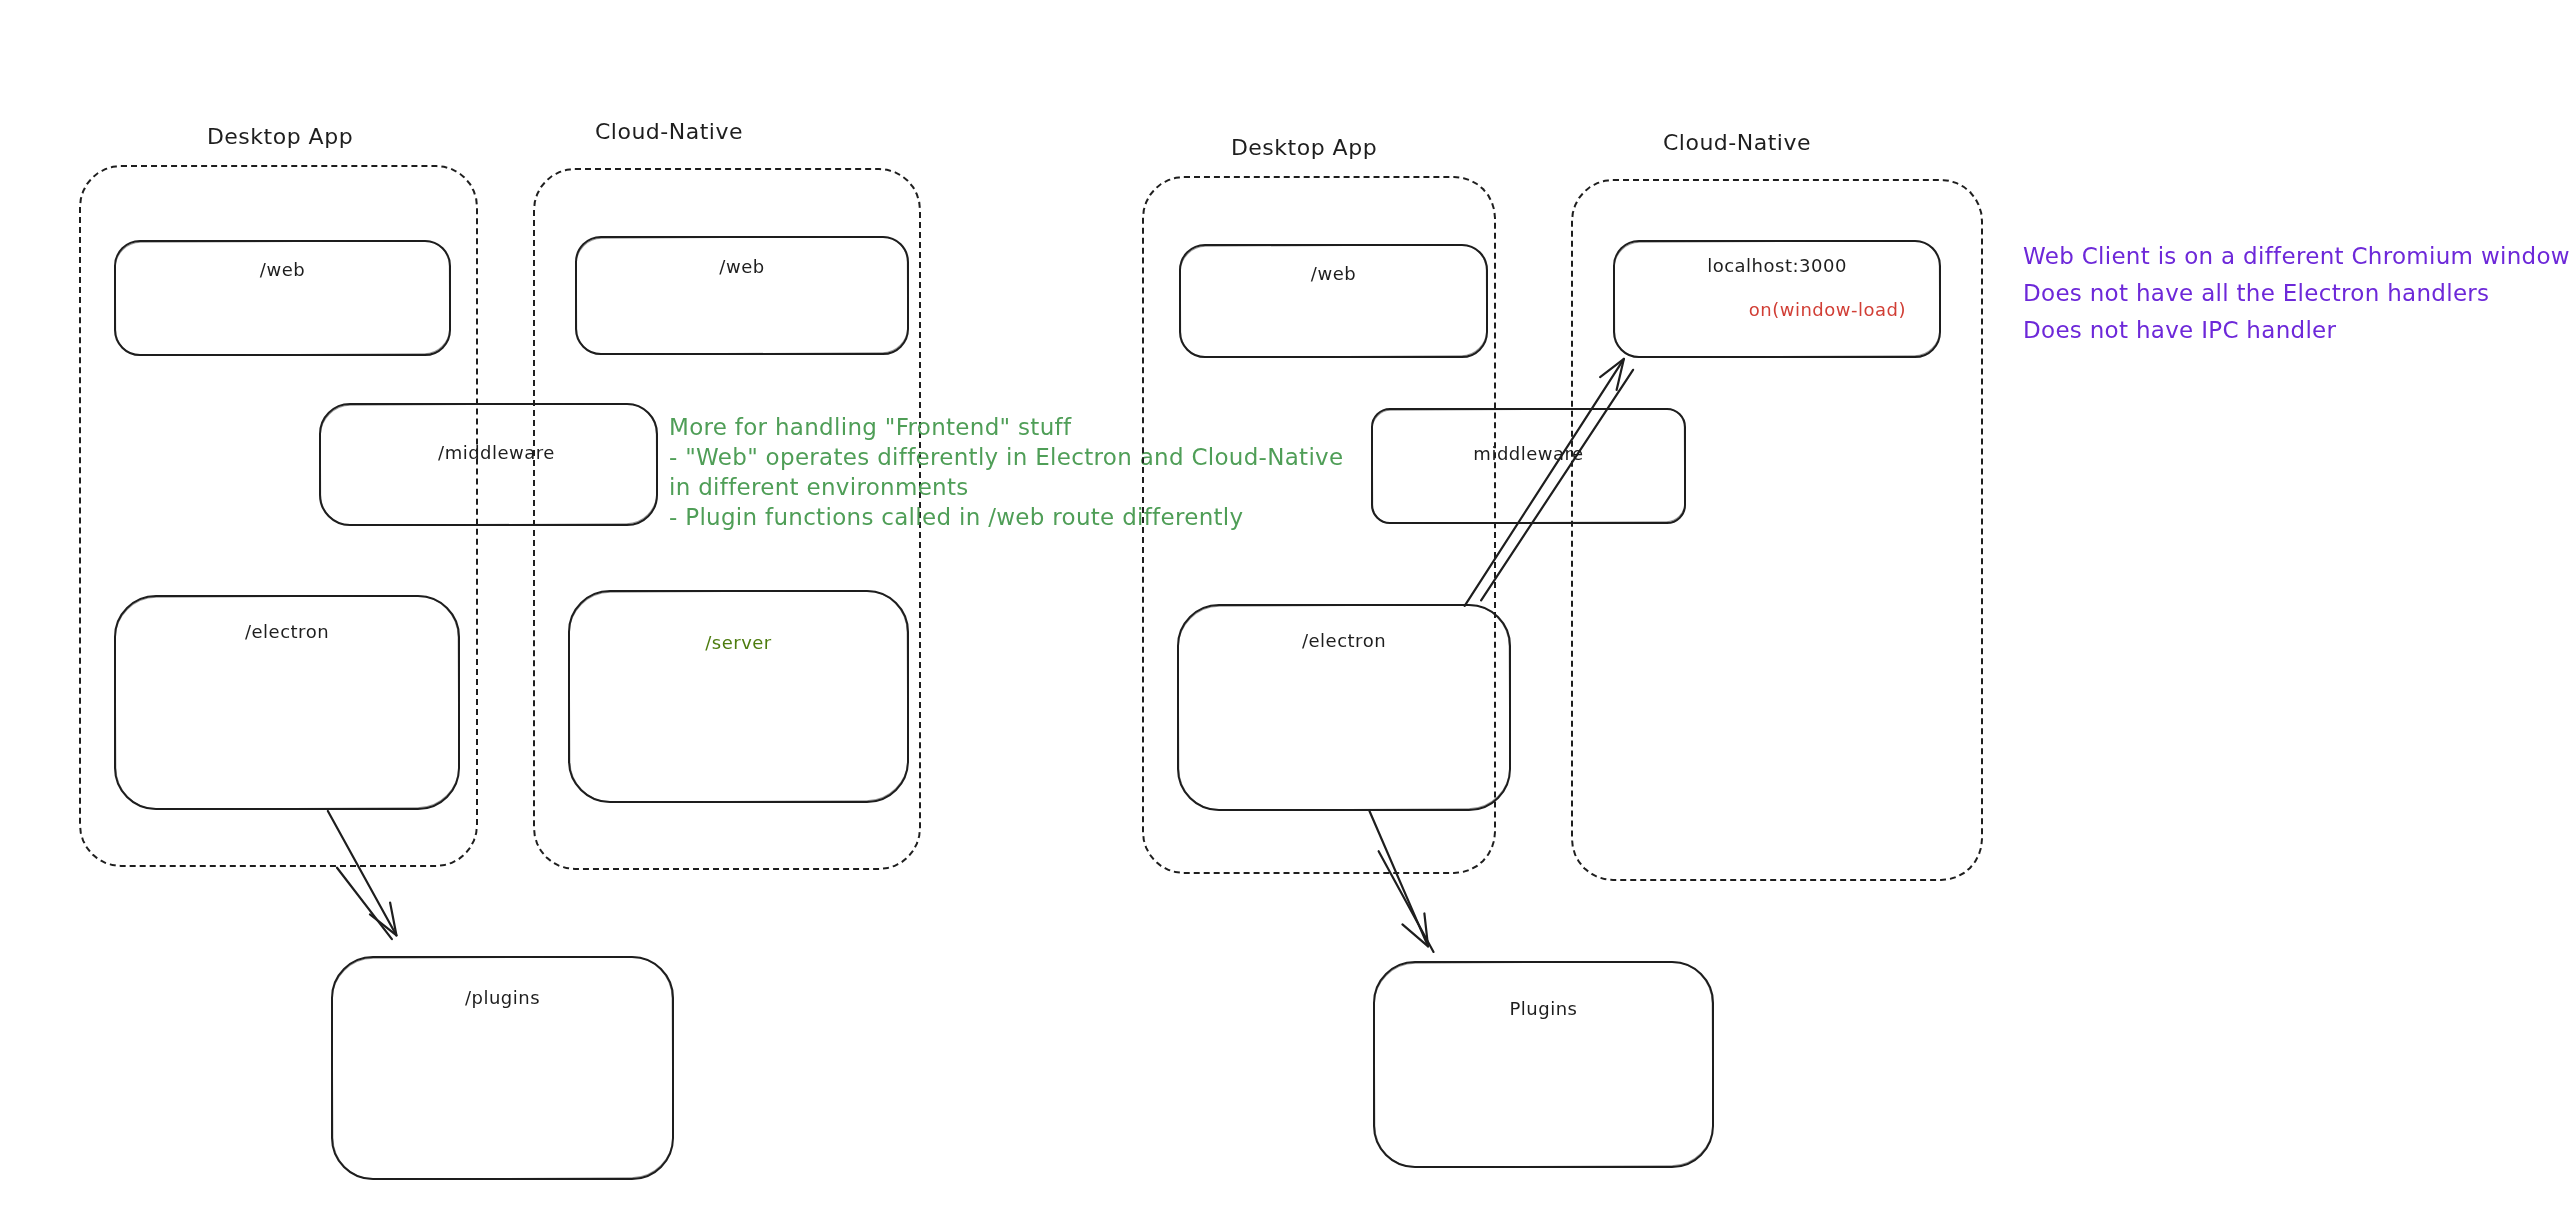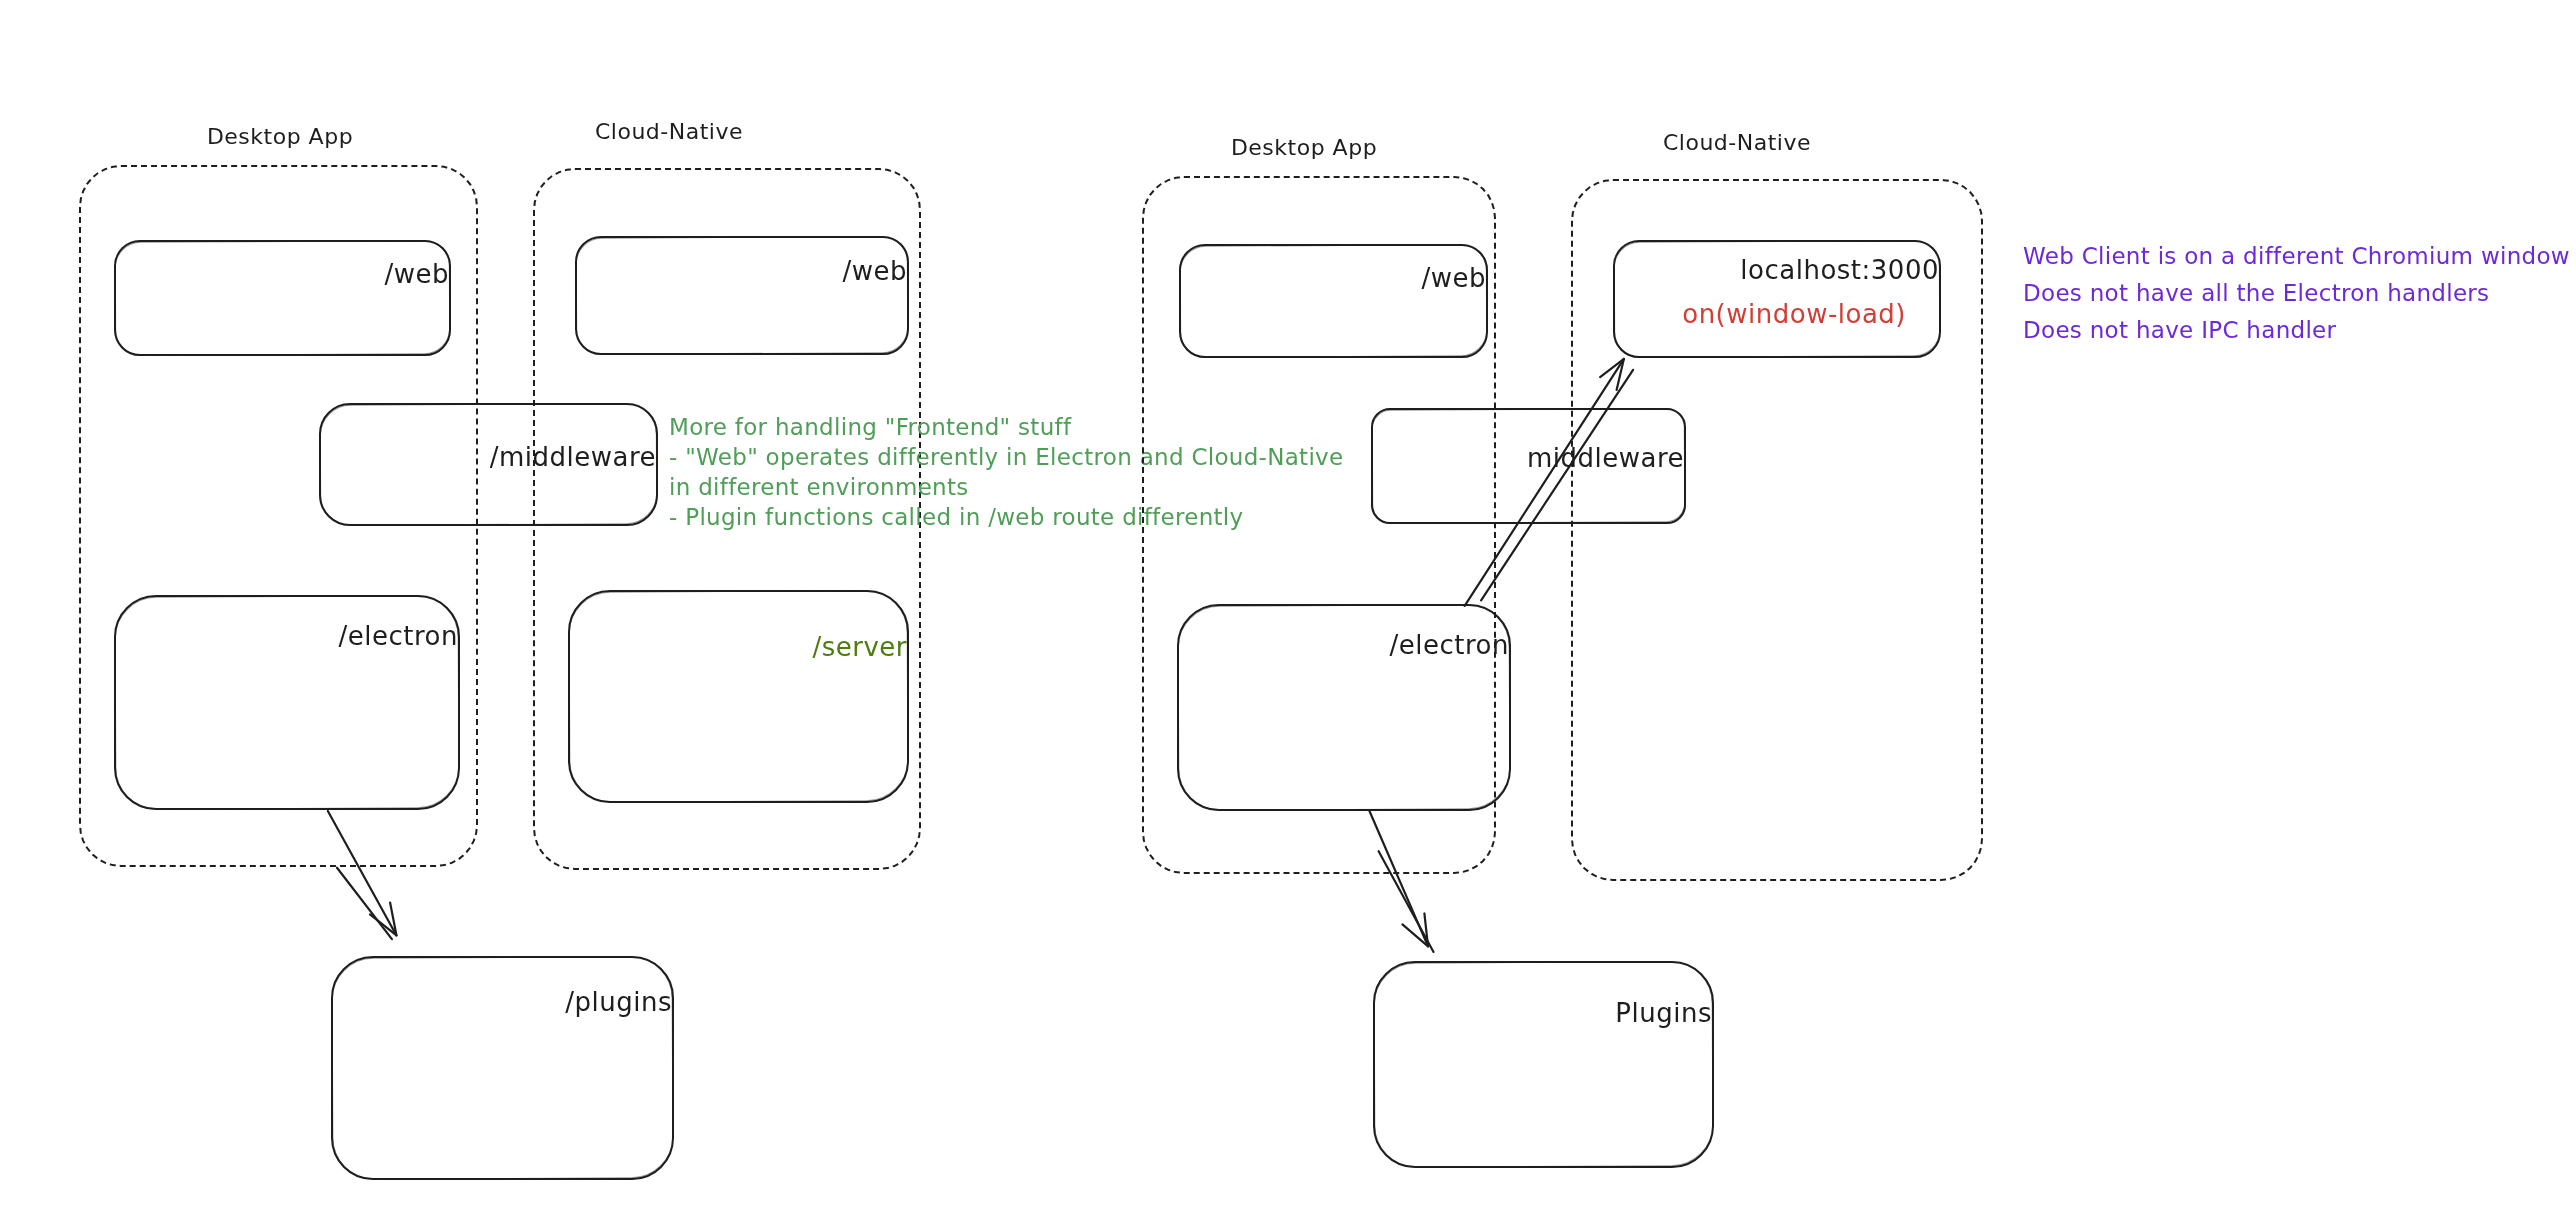--- a/index.html
+++ b/index.html
@@ -45,22 +45,22 @@
     opacity: 0.45;
     pointer-events: none;
   }
   .r-sm { border-radius: 26px; }
   .r-md { border-radius: 31px; }
   .r-lg { border-radius: 42px; }
   .box-label {
     position: absolute;
     left: 0;
     width: 100%;
-    text-align: right;
-    font-size: 26px;
+    text-align: center;
+    font-size: 18px;
     letter-spacing: 0.5px;
     white-space: nowrap;
   }
   .note {
     position: absolute;
     font-size: 23px;
     line-height: 30px;
     letter-spacing: 0.3px;
     white-space: nowrap;
   }
@@ -91,21 +91,21 @@
 
   <div class="box r-sm" style="left:114px; top:240px; width:333px; height:112px;">
     <div class="box-label" style="top:16.5px;">/web</div>
   </div>
 
   <div class="box r-sm" style="left:575px; top:236px; width:330px; height:115px;">
     <div class="box-label" style="top:18.3px;">/web</div>
   </div>
 
   <div class="box r-md" style="left:319px; top:403px; width:335px; height:119px;">
-    <div class="box-label" style="top:37px;">/middleware</div>
+    <div class="box-label" style="top:37px;margin-left:8px;">/middleware</div>
   </div>
 
   <div class="box r-lg" style="left:114px; top:595px; width:342px; height:211px;">
     <div class="box-label" style="top:24px;">/electron</div>
   </div>
 
   <div class="box r-lg" style="left:568px; top:590px; width:337px; height:209px;">
     <div class="box-label" style="top: 40px; color: #4d7c0f;">/server</div>
   </div>
 

